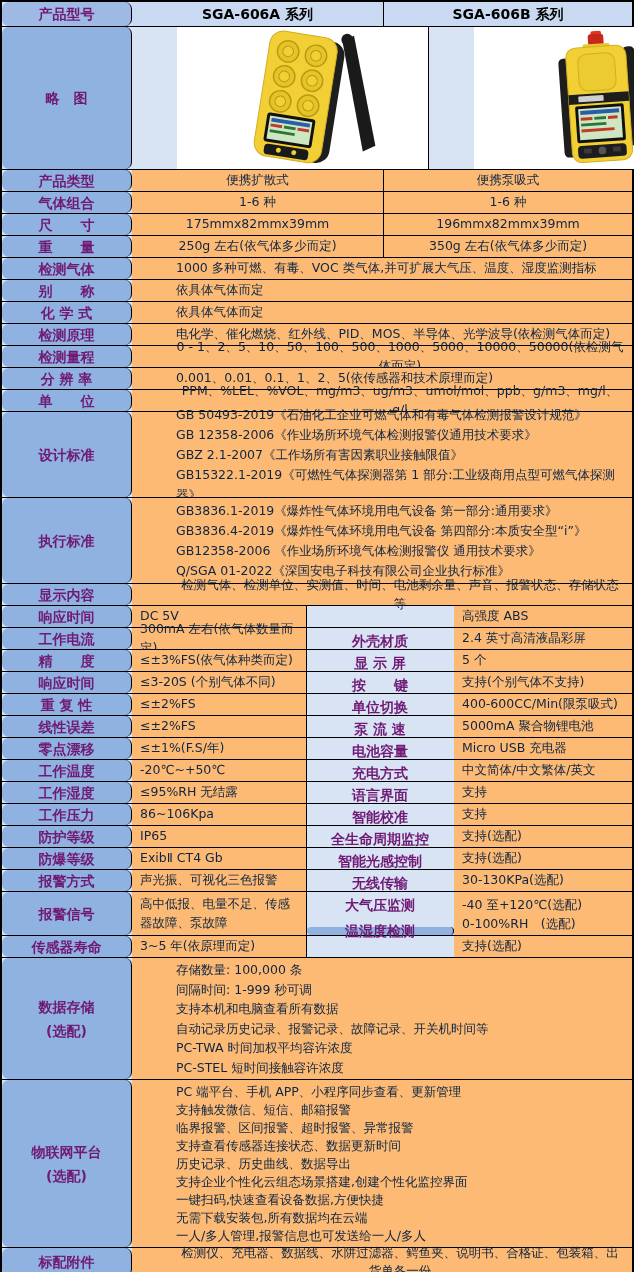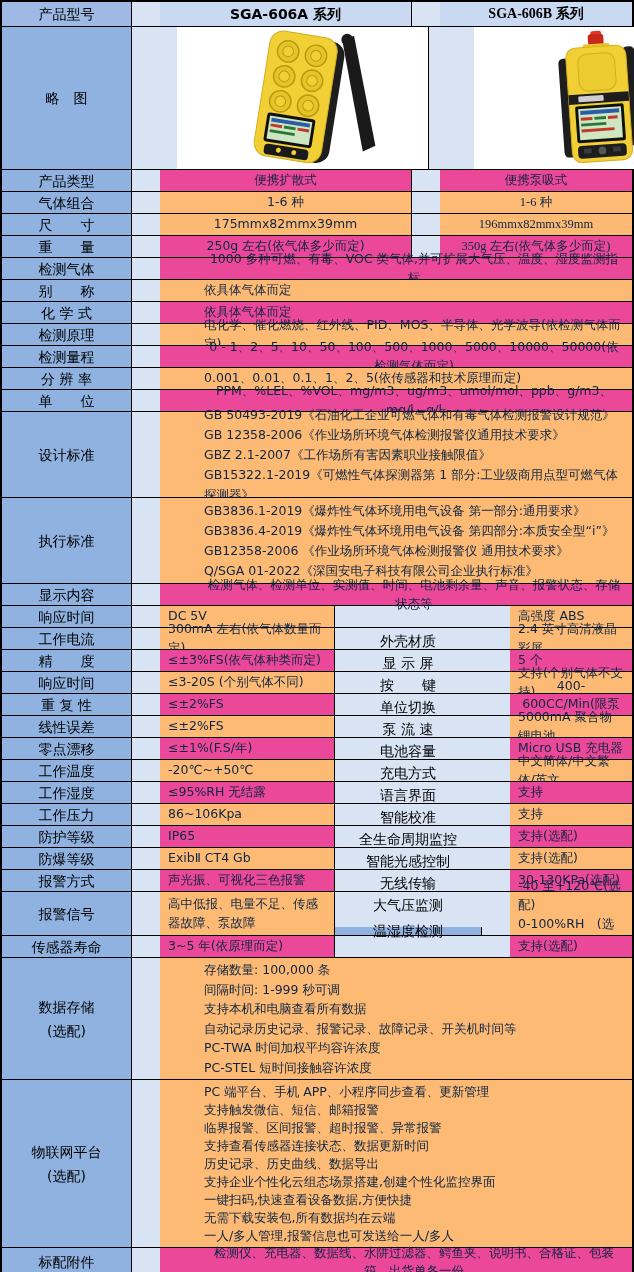--- a/index.html
+++ b/index.html
@@ -15,61 +15,61 @@
     background: #d8e3f4;
   }
   .row { display: flex; border-bottom: 1.5px solid #000; }
   .row:last-child { border-bottom: none; }
   .c { border-right: 1.5px solid #000; }
   .c:last-child { border-right: none; }
 
   
   .lab, .lab2 {
     background: #8fb2e0;
-    font-weight: 400;
+    font-weight: 700;
     font-size: 14px;
-    color: #000000;
+    color: #701a75;
     display: flex;
     flex-direction: column;
     align-items: center;
     justify-content: center;
     text-align: center;
     line-height: 24px;
     flex: none;
+    border-radius: 7px;
   }
   .lab  { width: 130px; }
   .lab2 { width: 147px; margin-top: 35px; }
   .hdr-lab { background: #9db9e4; }
 
   
   .v {
     display: flex;
     align-items: center;
     font-size: 12.5px;
     color: #0e2543;
     padding: 0 8px;
     line-height: 1.45;
-    margin-left: 28px;
   }
   .center { justify-content: center; text-align: center; }
   .left   { justify-content: flex-start; text-align: left; }
   .va { width: 252px; flex: none; }
-  .vb { flex: 1; font-family: Liberation Serif, serif; }
+  .vb { flex: 1; }
   .vfull { flex: 1; padding-left: 44px; }
   .q1 { width: 175px; flex: none; }
   .q2 { flex: 1; }
 
   .hv {
     font-weight: 700;
     font-size: 14px;
     color: #000;
     background: #c9d9f1;
   }
 
-  .dark  { background: #ec4899; text-align: center; }
+  .dark  { background: #fdba74; text-align: center; }
   .light { background: #fdba74; }
   .imgcell { background: #ffffff; display: flex; align-items: center; justify-content: center; }
 
   
   .lines { display: flex; flex-direction: column; justify-content: center; width: 100%; }
   .lines > div { line-height: 20px; font-size: 12.5px; }
   .lines.tight > div  { line-height: 19.5px; }
   .lines.tighter > div{ line-height: 18px; }
   .lines.two > div    { line-height: 19px; }
 

